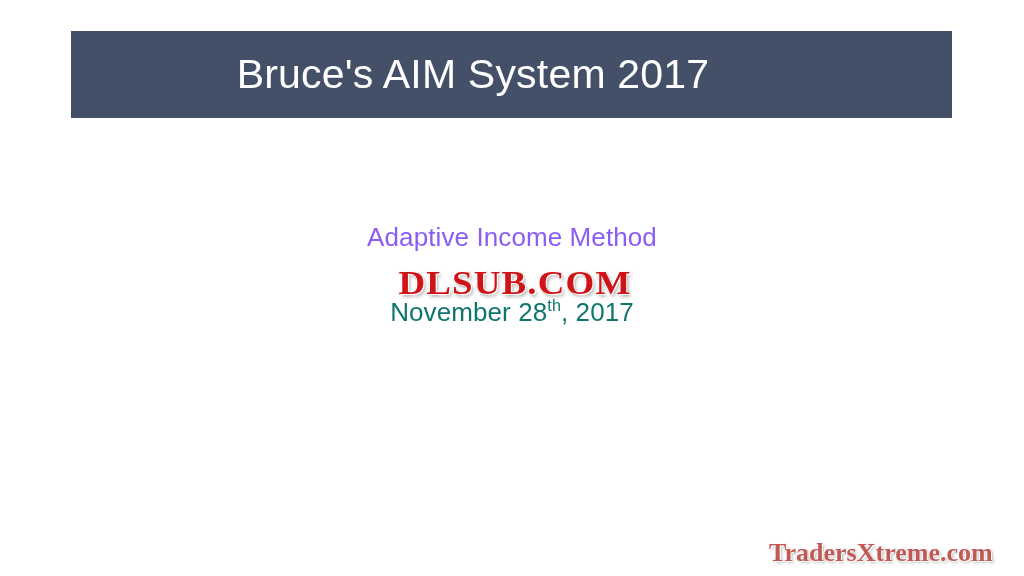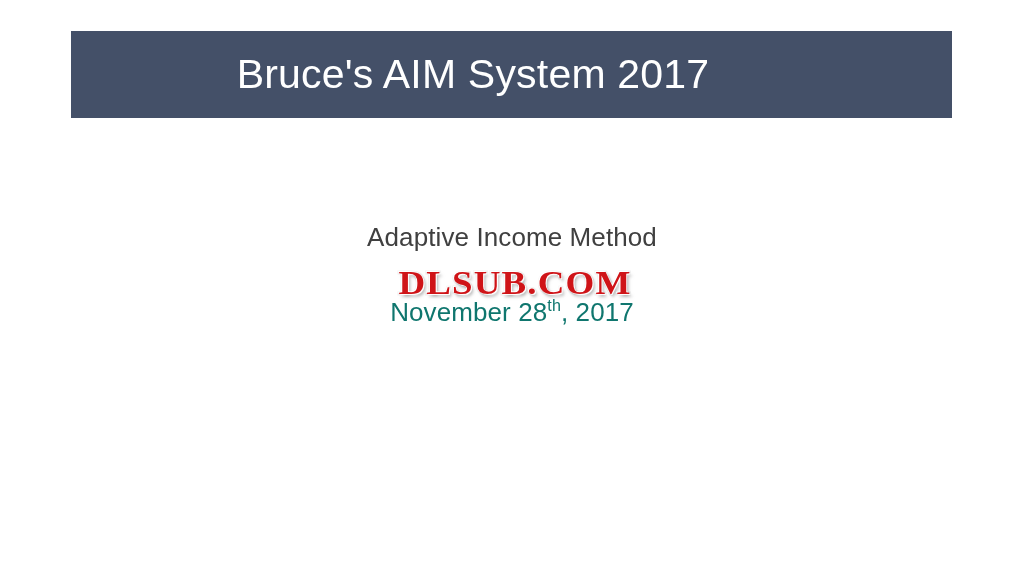--- a/index.html
+++ b/index.html
@@ -54,21 +54,21 @@
     position: absolute;
     left: 0;
     right: 0;
     top: 222px;
     text-align: center;
   }
   #subtitle {
     font-family: "Liberation Sans", sans-serif;
     font-size: 26px;
     font-weight: 400;
-    color: #404040;
+    color: #8b5cf6;
     line-height: 1.18;
     letter-spacing: 0.1px;
     white-space: nowrap;
   }
   #date-line {
     margin-top: 44px;
     font-family: "Liberation Sans", sans-serif;
     font-size: 26px;
     font-weight: 400;
     color: #0f766e;
@@ -180,14 +180,17 @@
     <div id="date-line">
       <span>November 28</span><span class="sup">th</span><span>, 2017</span>
     </div>
   </div>
 
   <div id="dlsub-watermark">
     <span class="wm-inner">DLSUB.COM</span>
   </div>
 
 
+  <div id="tx-watermark">
+    <span class="wm-inner">TradersXtreme.com</span>
+  </div>
 
 </div>
 
 </body></html>

